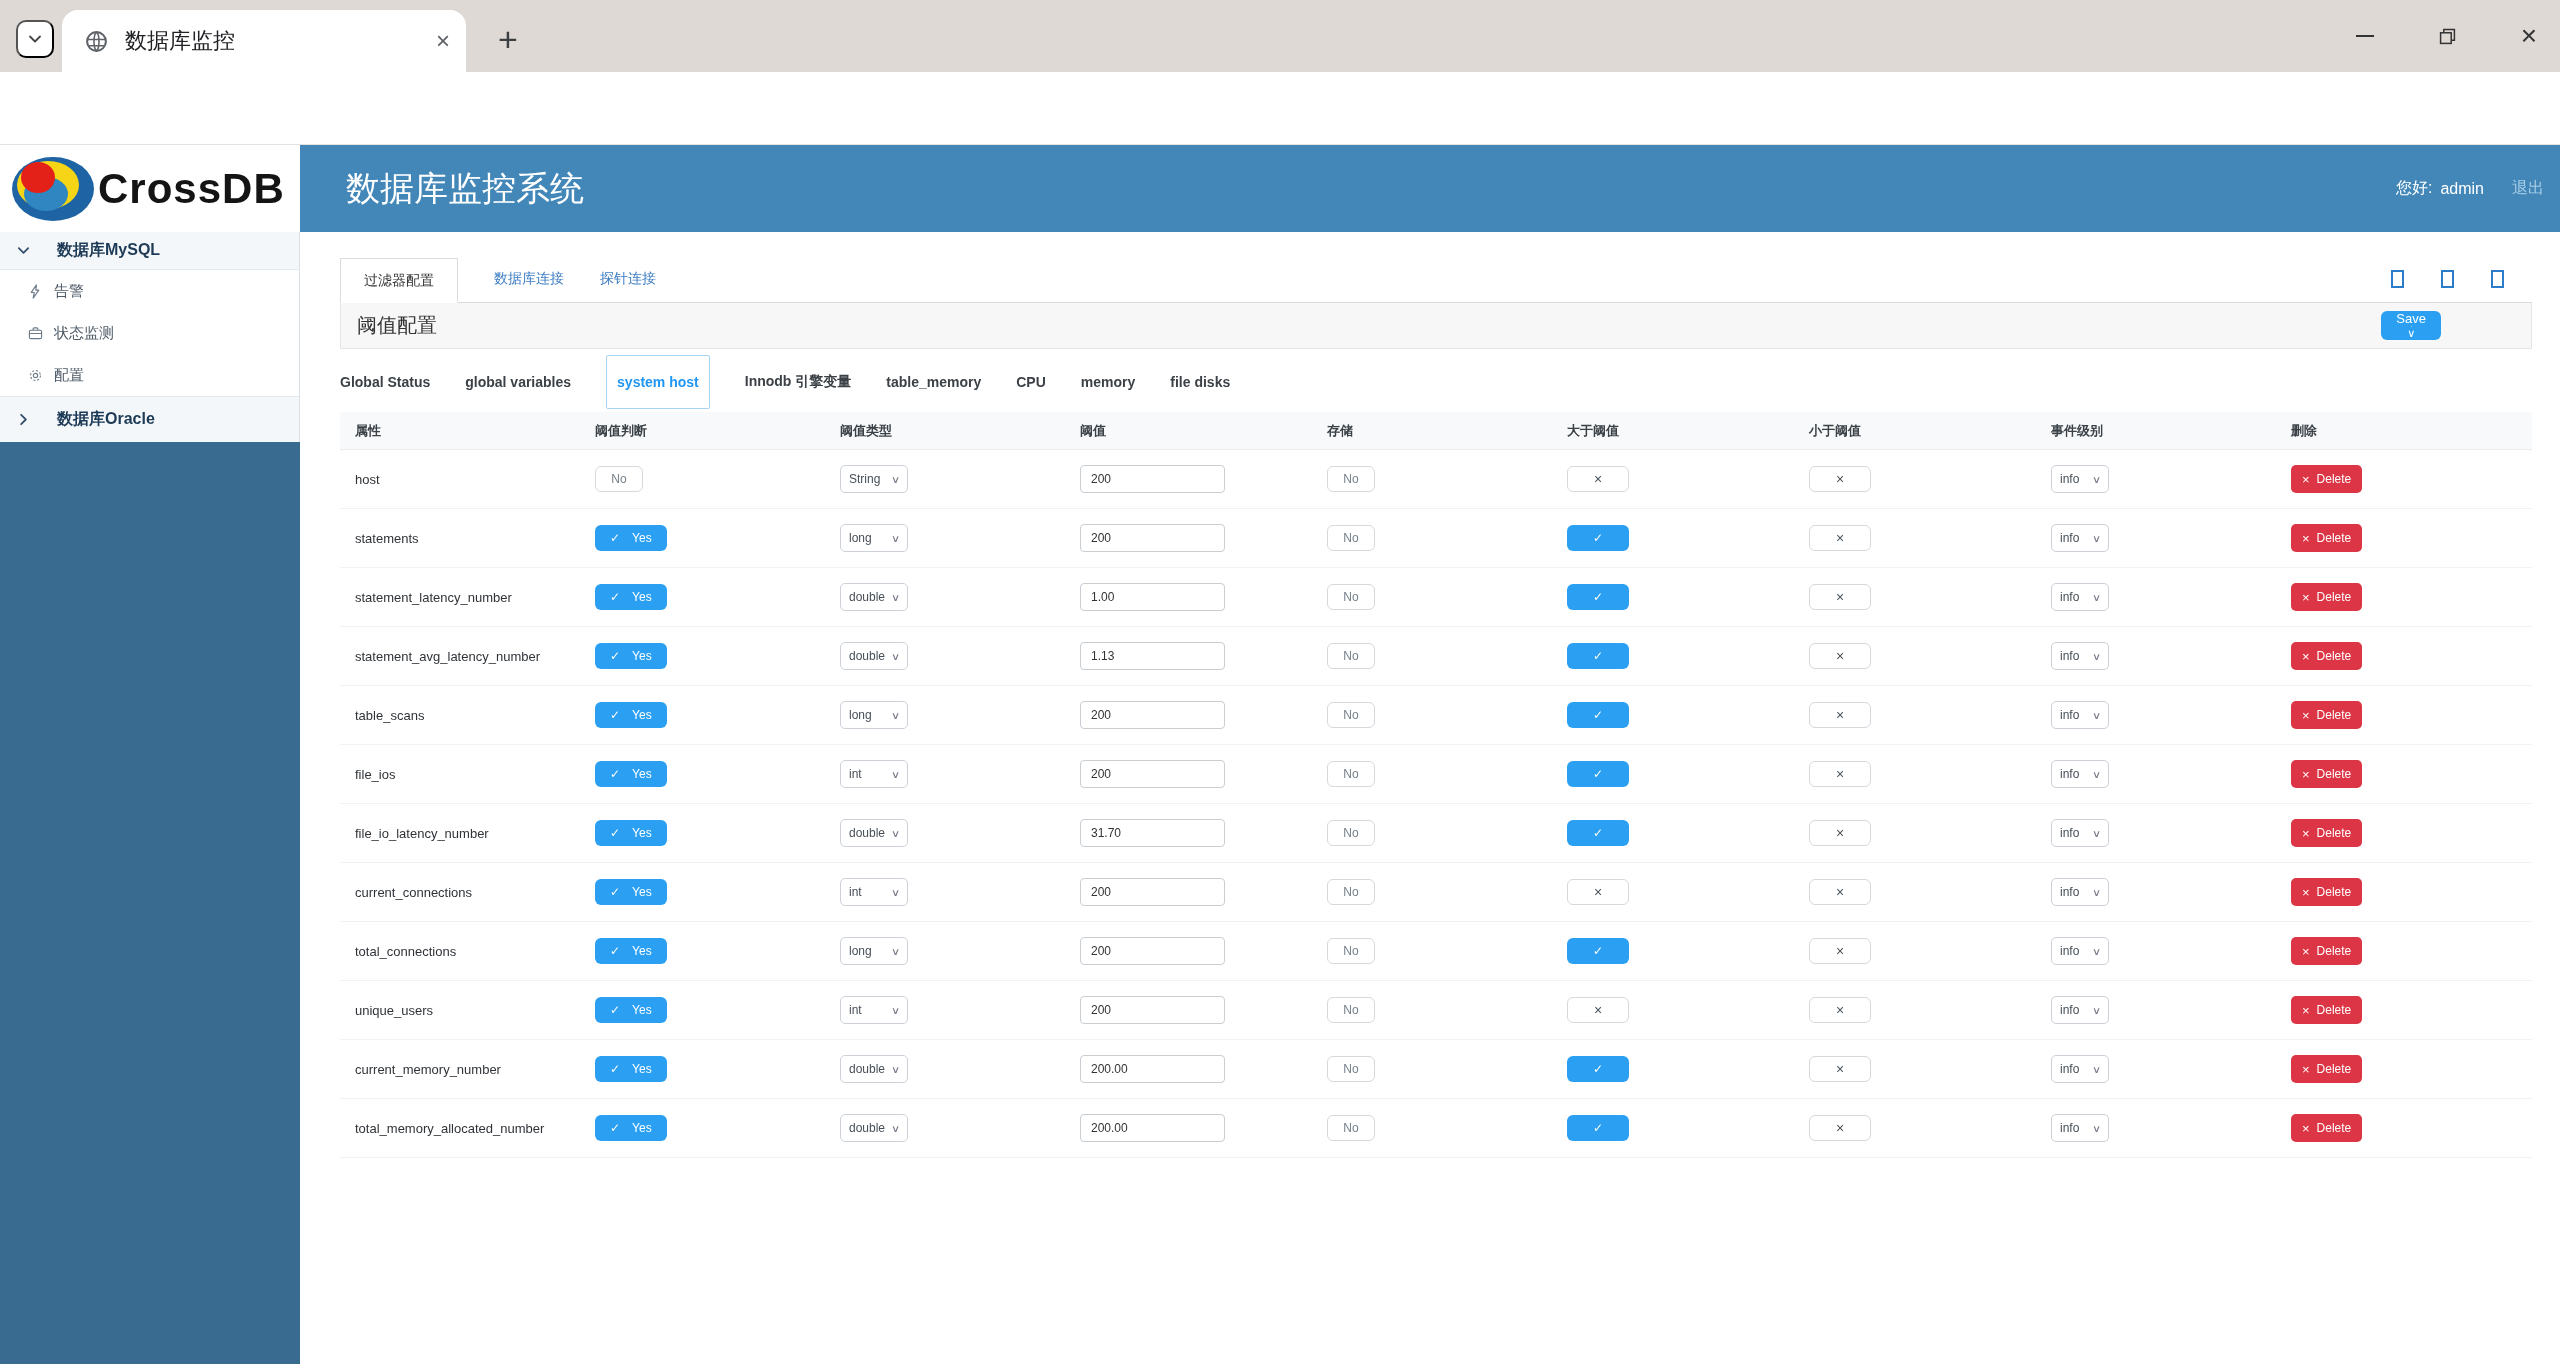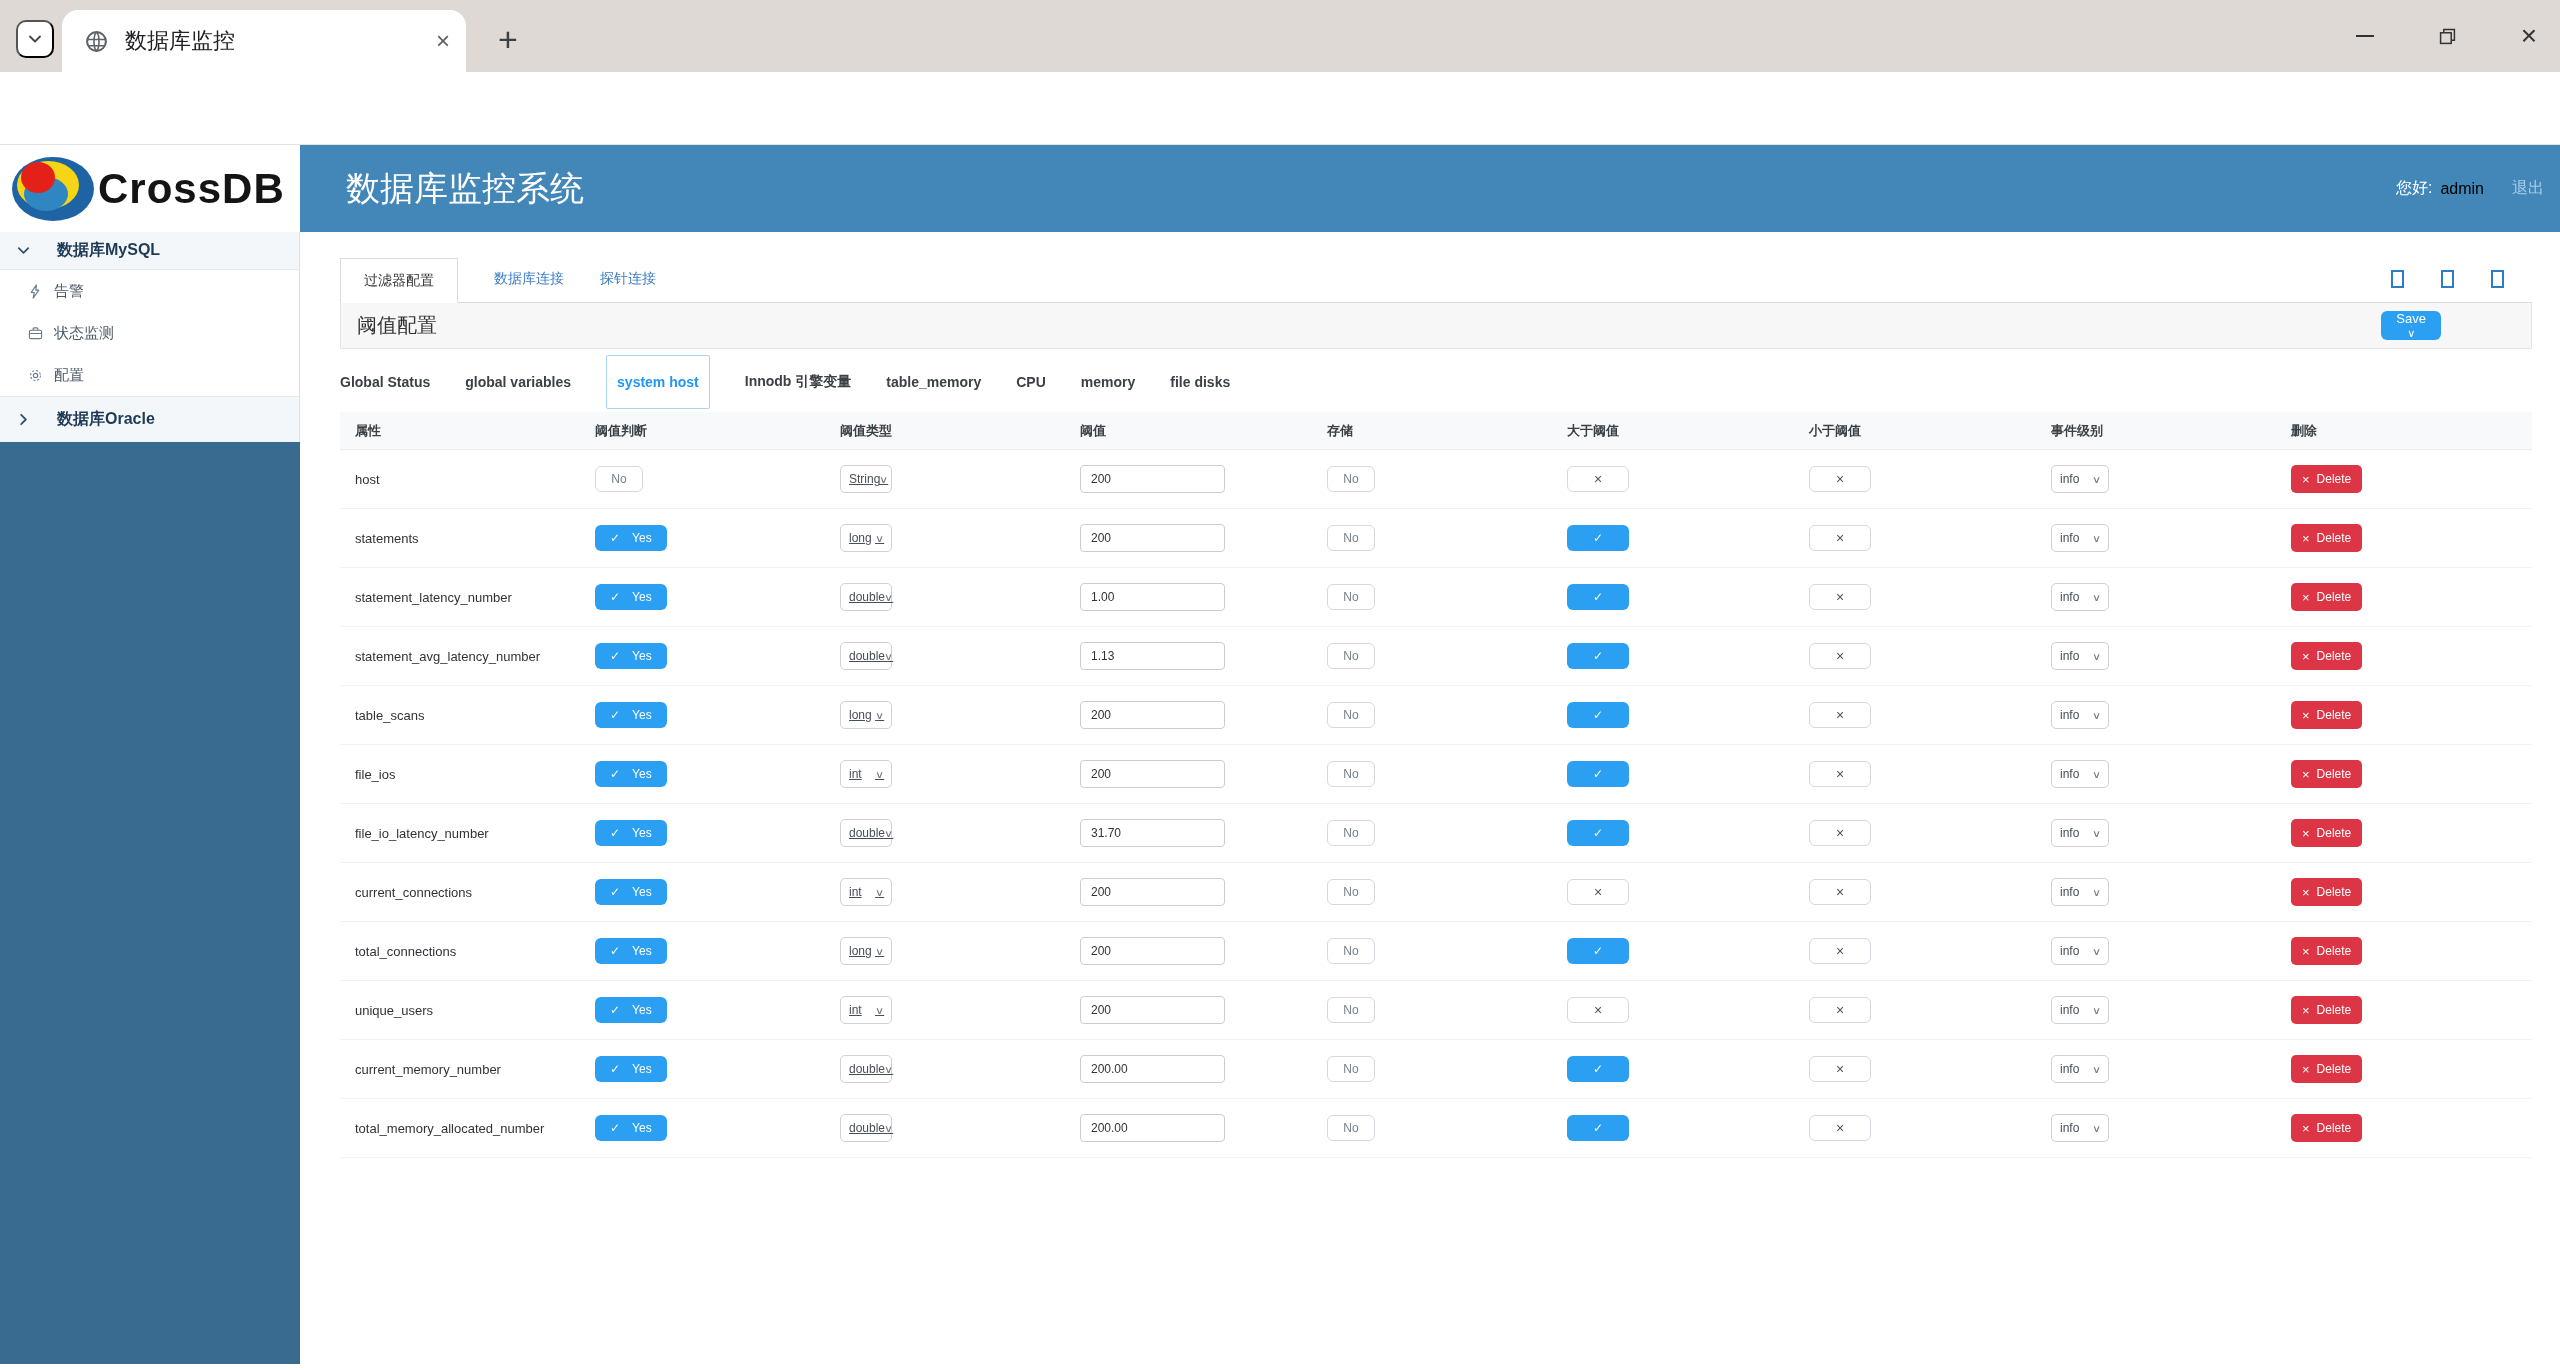--- a/index.html
+++ b/index.html
@@ -42,21 +42,21 @@
   .logo-e2 { position:absolute; left:5px; top:6px; width:62px; height:48px; border-radius:50%; background:#f5d515; }
   .logo-e3 { position:absolute; left:12px; top:22px; width:44px; height:34px; border-radius:50%; background:#2f86c0; }
   .logo-e4 { position:absolute; left:9px; top:7px; width:34px; height:31px; border-radius:50%; background:#e32119; }
   .brand-text { font-size:42px; font-weight:700; color:#141414; letter-spacing:1px; margin-left:4px; }
 
   .app-header { position:absolute; left:300px; right:0; top:0; height:87px; background:#4287b8;
     display:flex; align-items:center; }
   .app-title { color:#fff; font-size:34px; font-weight:400; margin-left:46px; }
   .header-right { margin-left:auto; margin-right:16px; display:flex; align-items:center; gap:8px; font-size:16px; }
   .greet { color:#fff; }
-  .uname { color:#000000; font-weight:400; }
+  .uname { color:#ffffff; font-weight:400; }
   .logout { color:#a9cfe8; margin-left:20px; text-decoration:none; }
 
   .sidebar { position:absolute; left:0; top:87px; width:300px; bottom:0; display:flex; flex-direction:column; }
   .side-menu { background:#fff; border-right:1px solid #d9e1e7; }
   .side-group { height:38px; display:flex; align-items:center; gap:26px; padding:0 16px; background:#f4f7f9;
     font-size:16px; font-weight:700; color:#1d3a56; }
   .side-group.first { border-bottom:1px solid #e3eaef; }
   .side-group.last { border-top:1px solid #e3eaef; height:46px; }
   .side-item { height:42px; display:flex; align-items:center; gap:11px; padding:0 14px 0 28px;
     font-size:15px; color:#4d5a66; }
@@ -103,21 +103,21 @@
 
   .btn { display:inline-flex; align-items:center; justify-content:center; border-radius:6px; height:26px; font-size:12px; }
   .btn-yes { background:#2ba0f2; border:none; color:#fff; gap:12px; padding:0 15px; min-width:66px; }
   .btn-no  { background:#fff; border:1px solid #d5d9dd; color:#75808a; padding:0 13px; min-width:48px; }
   .btn-check { background:#2ba0f2; border:none; color:#fff; width:62px; }
   .btn-x   { background:#fff; border:1px solid #d5d9dd; color:#4b545c; width:62px; font-size:14px; }
   .ico { line-height:1; }
 
   .sel { display:inline-flex; align-items:center; justify-content:space-between; border:1px solid #ccd2d8; border-radius:5px;
     height:28px; padding:0 8px; font-size:12px; color:#474f57; background:#fff; cursor:pointer; }
-  .sel-type { width:52px;text-decoration:underline; }
+  .sel-type { width:68px; }
   .sel-level { width:58px; }
   .sel-caret { font-size:10px; color:#778; transform:scaleX(1.25); }
 
   .val-input { width:145px; height:28px; border:1px solid #c9ced3; border-radius:4px; padding:0 10px;
     font-size:12px; color:#333; background:#fff; }
 
   .btn-delete { display:inline-flex; align-items:center; gap:7px; background:#dc3545; color:#fff; border:none;
     border-radius:5px; height:28px; padding:0 11px; font-size:12px; }
   .btn-delete .ico { font-size:13px; }
 </style>

